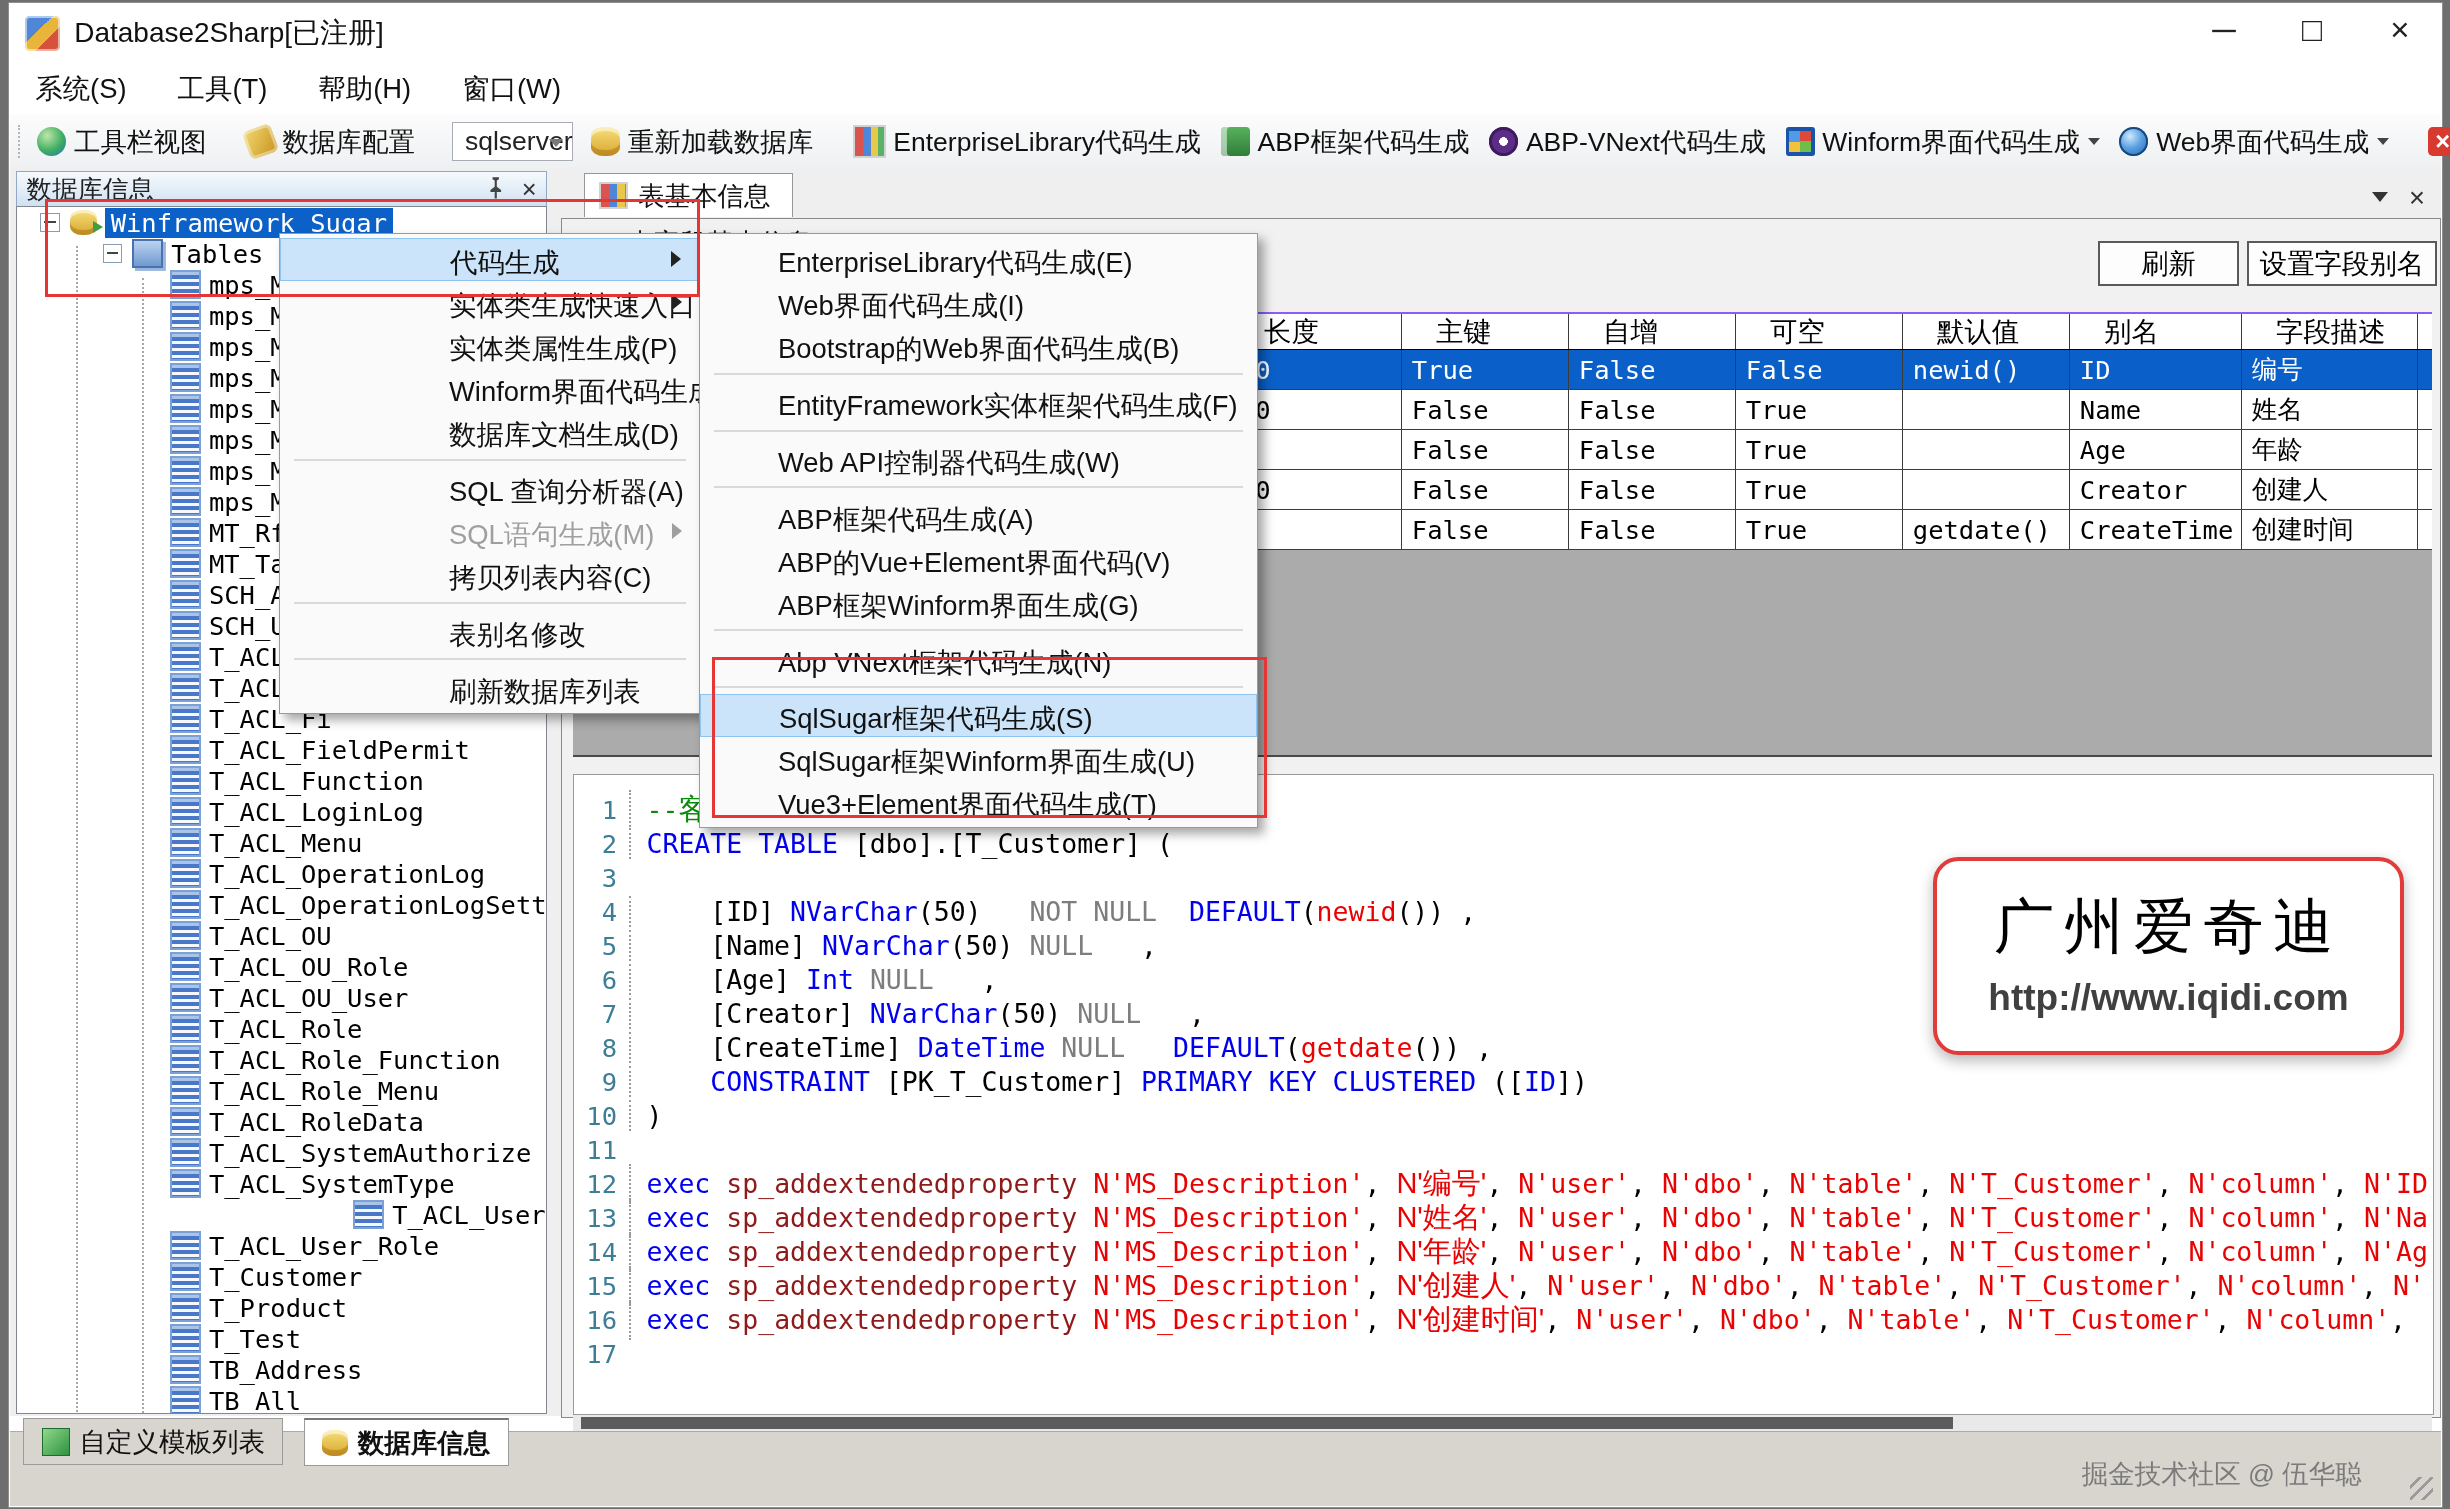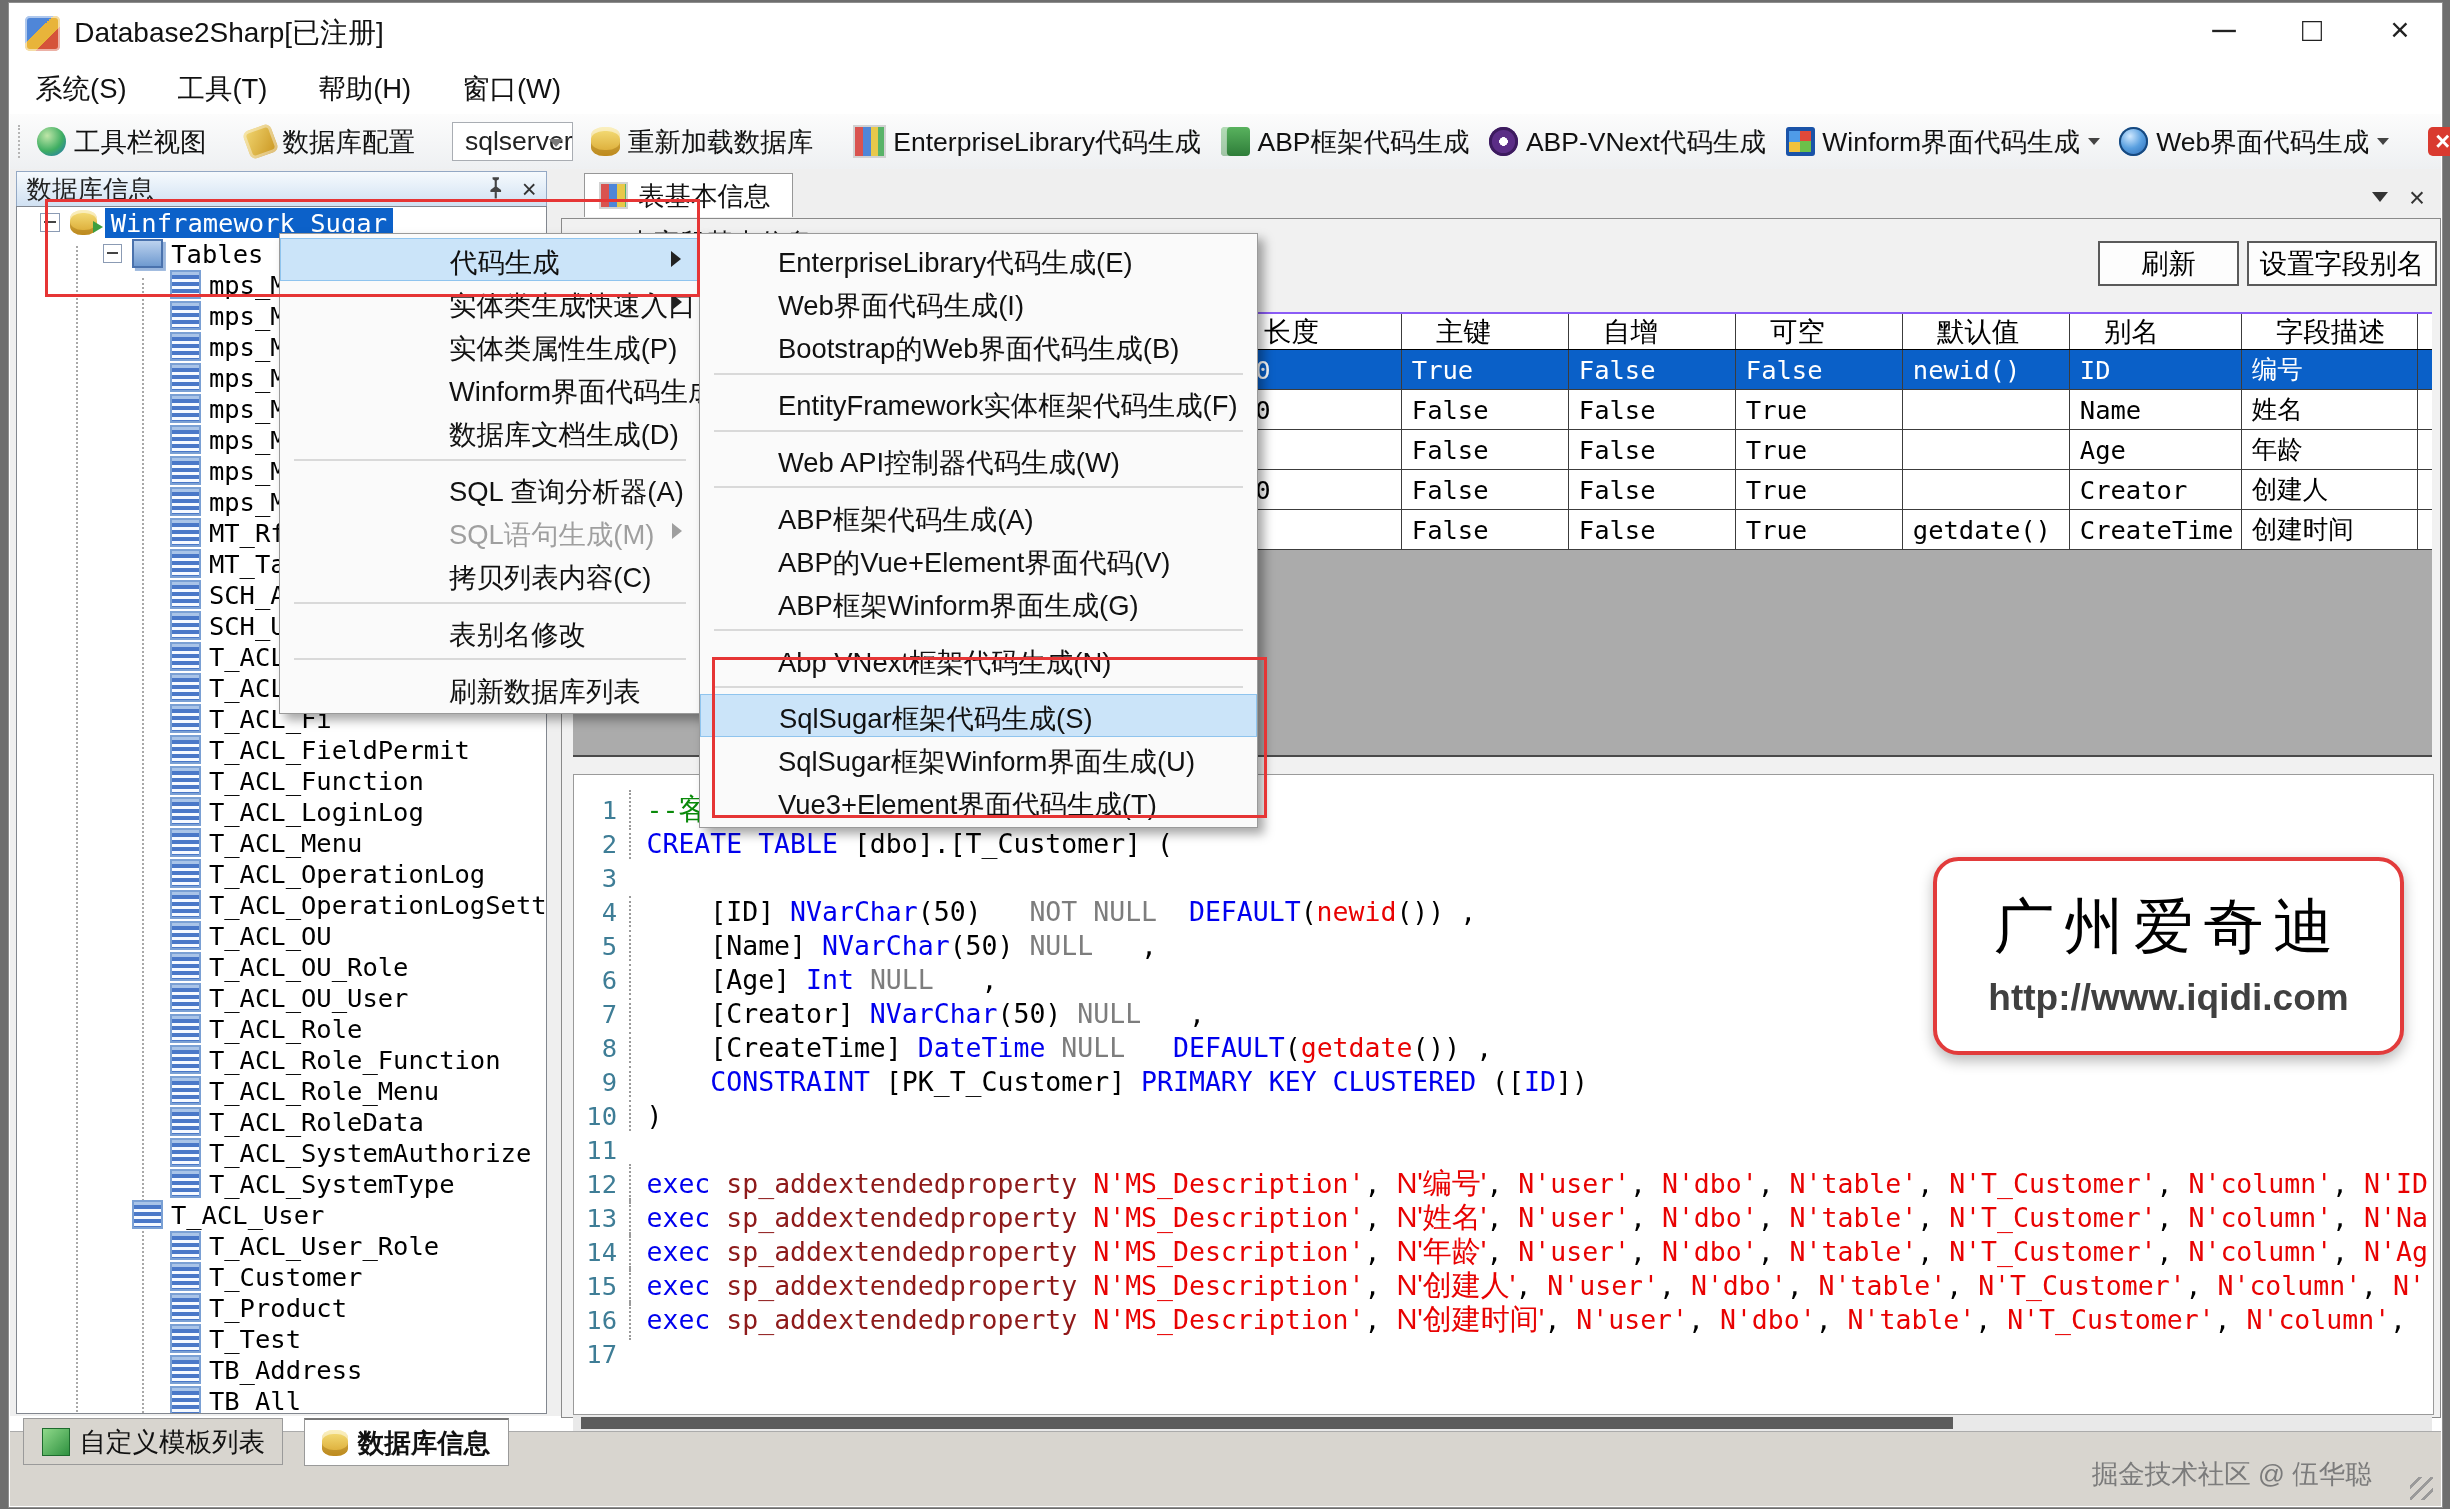--- a/index.html
+++ b/index.html
@@ -123,21 +123,21 @@
   
   .redbox{border:3.9px solid #e63535;z-index:100;pointer-events:none;}
   #redbox-1{left:45px;top:199px;width:649px;height:92px;}
   #redbox-2{left:712px;top:657px;width:549px;height:155px;}
   
   .bottombar{left:9.8px;top:1431px;width:2431px;height:74px;background:#d8d5cf;border-top:1px solid #ababab;}
   .btab{position:absolute;top:-13.7px;height:45px;display:flex;align-items:center;padding:0 17.6px;font-size:26.5px;color:#111;
     border:1px solid #9a9a9a;background:#d8d5cf;}
   .btab.active{background:#fff;border-top:2px solid #777;font-weight:bold;}
   .btab .ico{width:25.5px;height:25.5px;margin-right:9.8px;}
-  .status-right{position:absolute;right:69px;top:23.5px;font-size:26.5px;color:#7b7b7b;}
+  .status-right{position:absolute;right:79px;top:23.5px;font-size:26.5px;color:#7b7b7b;}
   .grip{position:absolute;right:7.8px;bottom:5.9px;width:23.5px;height:23.5px;
     background:repeating-linear-gradient(135deg,transparent 0 5.9px,#9a9a9a 5.9px 8.8px);}
   .pin-svg{width:25.5px;height:25.5px;}
 </style>
 </head>
 <body>
 
 <div class="abs window"></div>
 
 <div class="abs titlebar">
@@ -342,21 +342,21 @@
       <span class="tree-label">T_ACL_RoleData</span>
     </div>
     <div class="tree-row" style="padding-left: 153px;">
       <span class="t-ico t-table"></span>
       <span class="tree-label">T_ACL_SystemAuthorize</span>
     </div>
     <div class="tree-row" style="padding-left: 153px;">
       <span class="t-ico t-table"></span>
       <span class="tree-label">T_ACL_SystemType</span>
     </div>
-    <div class="tree-row" style="padding-left: 115px;">
+    <div class="tree-row" style="padding-left: 66px; justify-content: flex-end;">
       <span class="t-ico t-table"></span>
       <span class="tree-label">T_ACL_User</span>
     </div>
     <div class="tree-row" style="padding-left: 153px;">
       <span class="t-ico t-table"></span>
       <span class="tree-label">T_ACL_User_Role</span>
     </div>
     <div class="tree-row" style="padding-left: 153px;">
       <span class="t-ico t-table"></span>
       <span class="tree-label">T_Customer</span>

